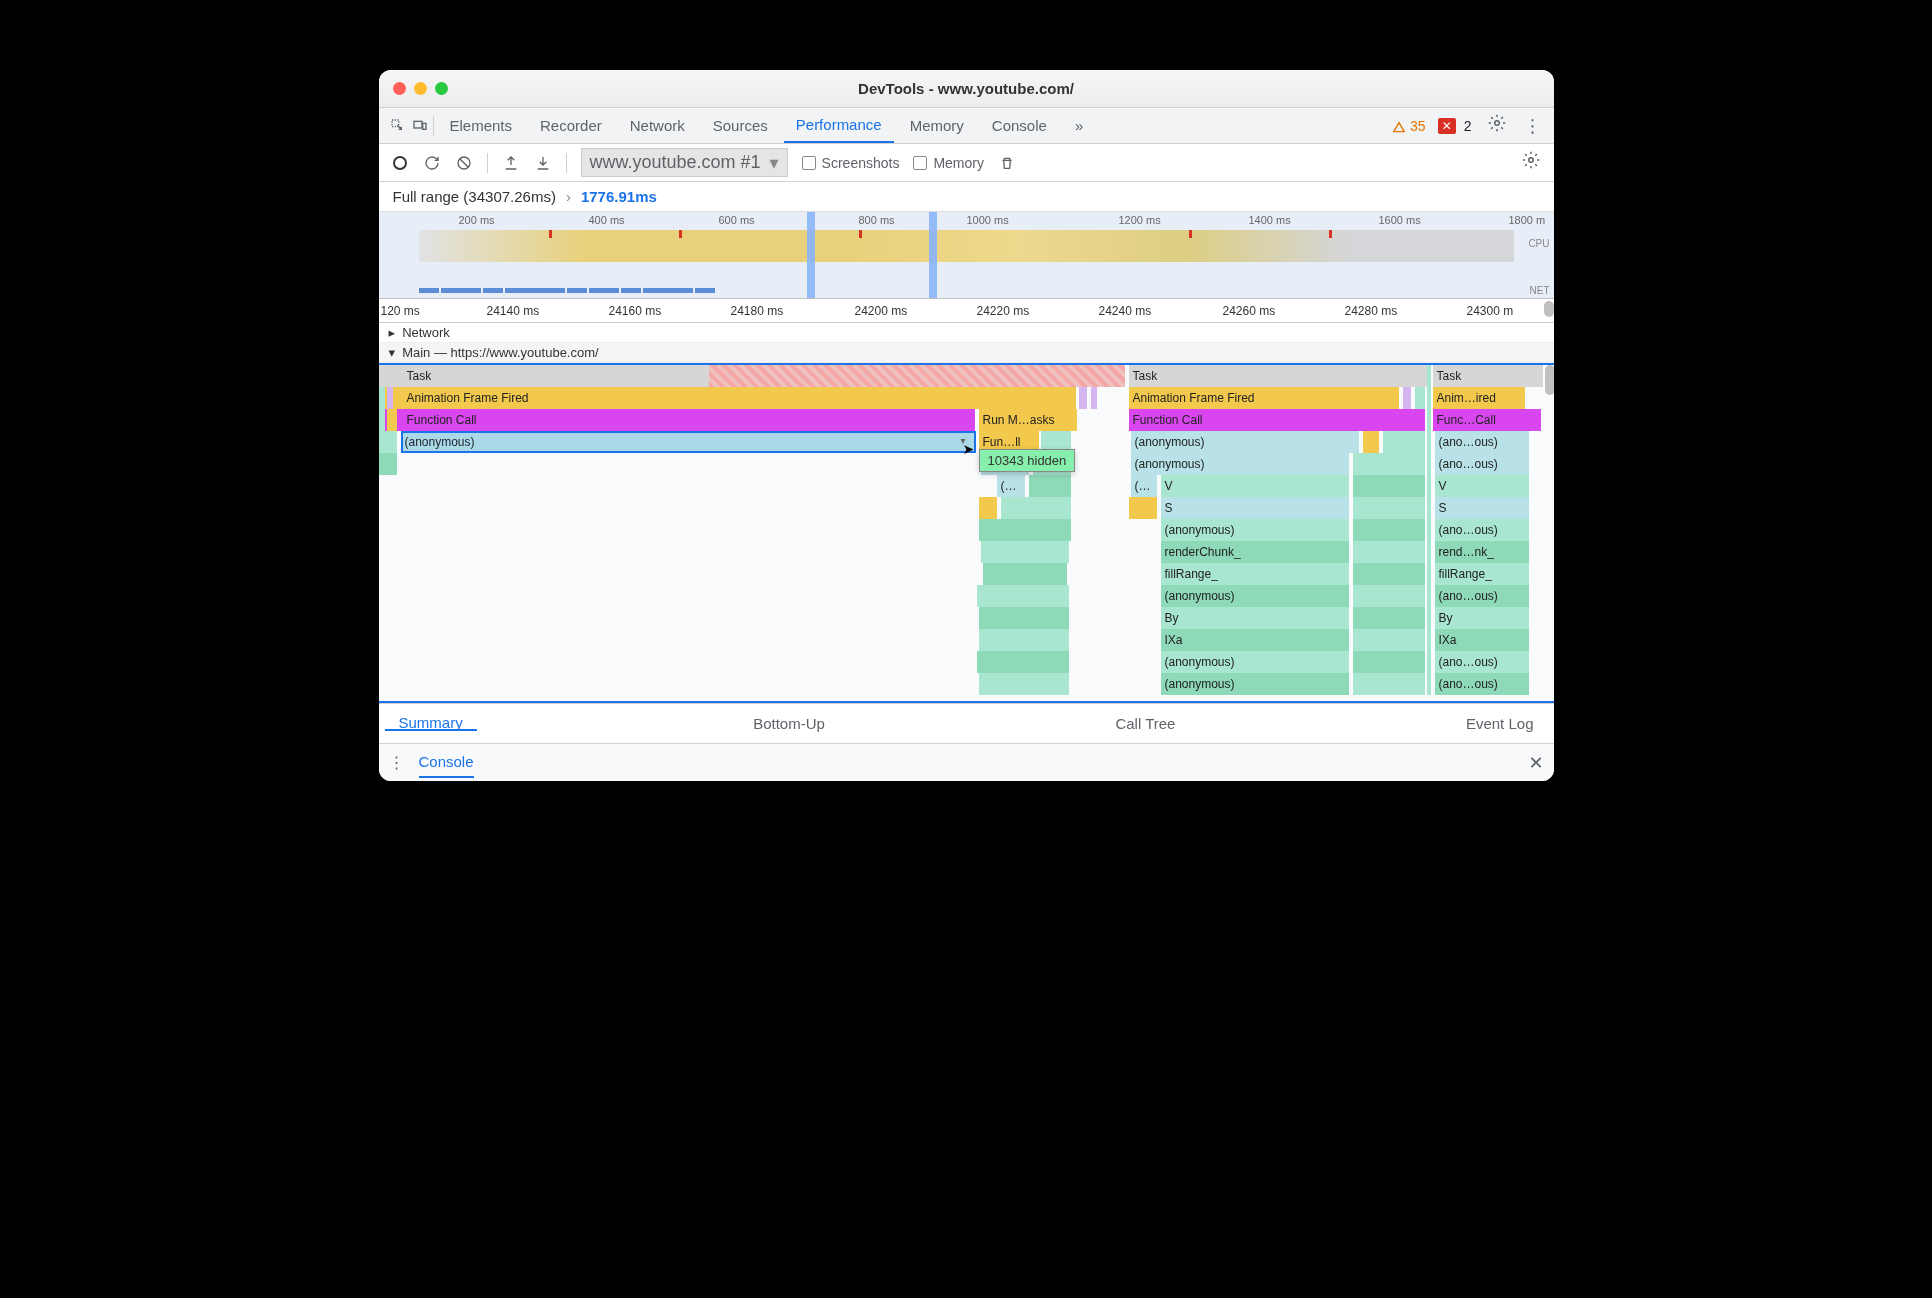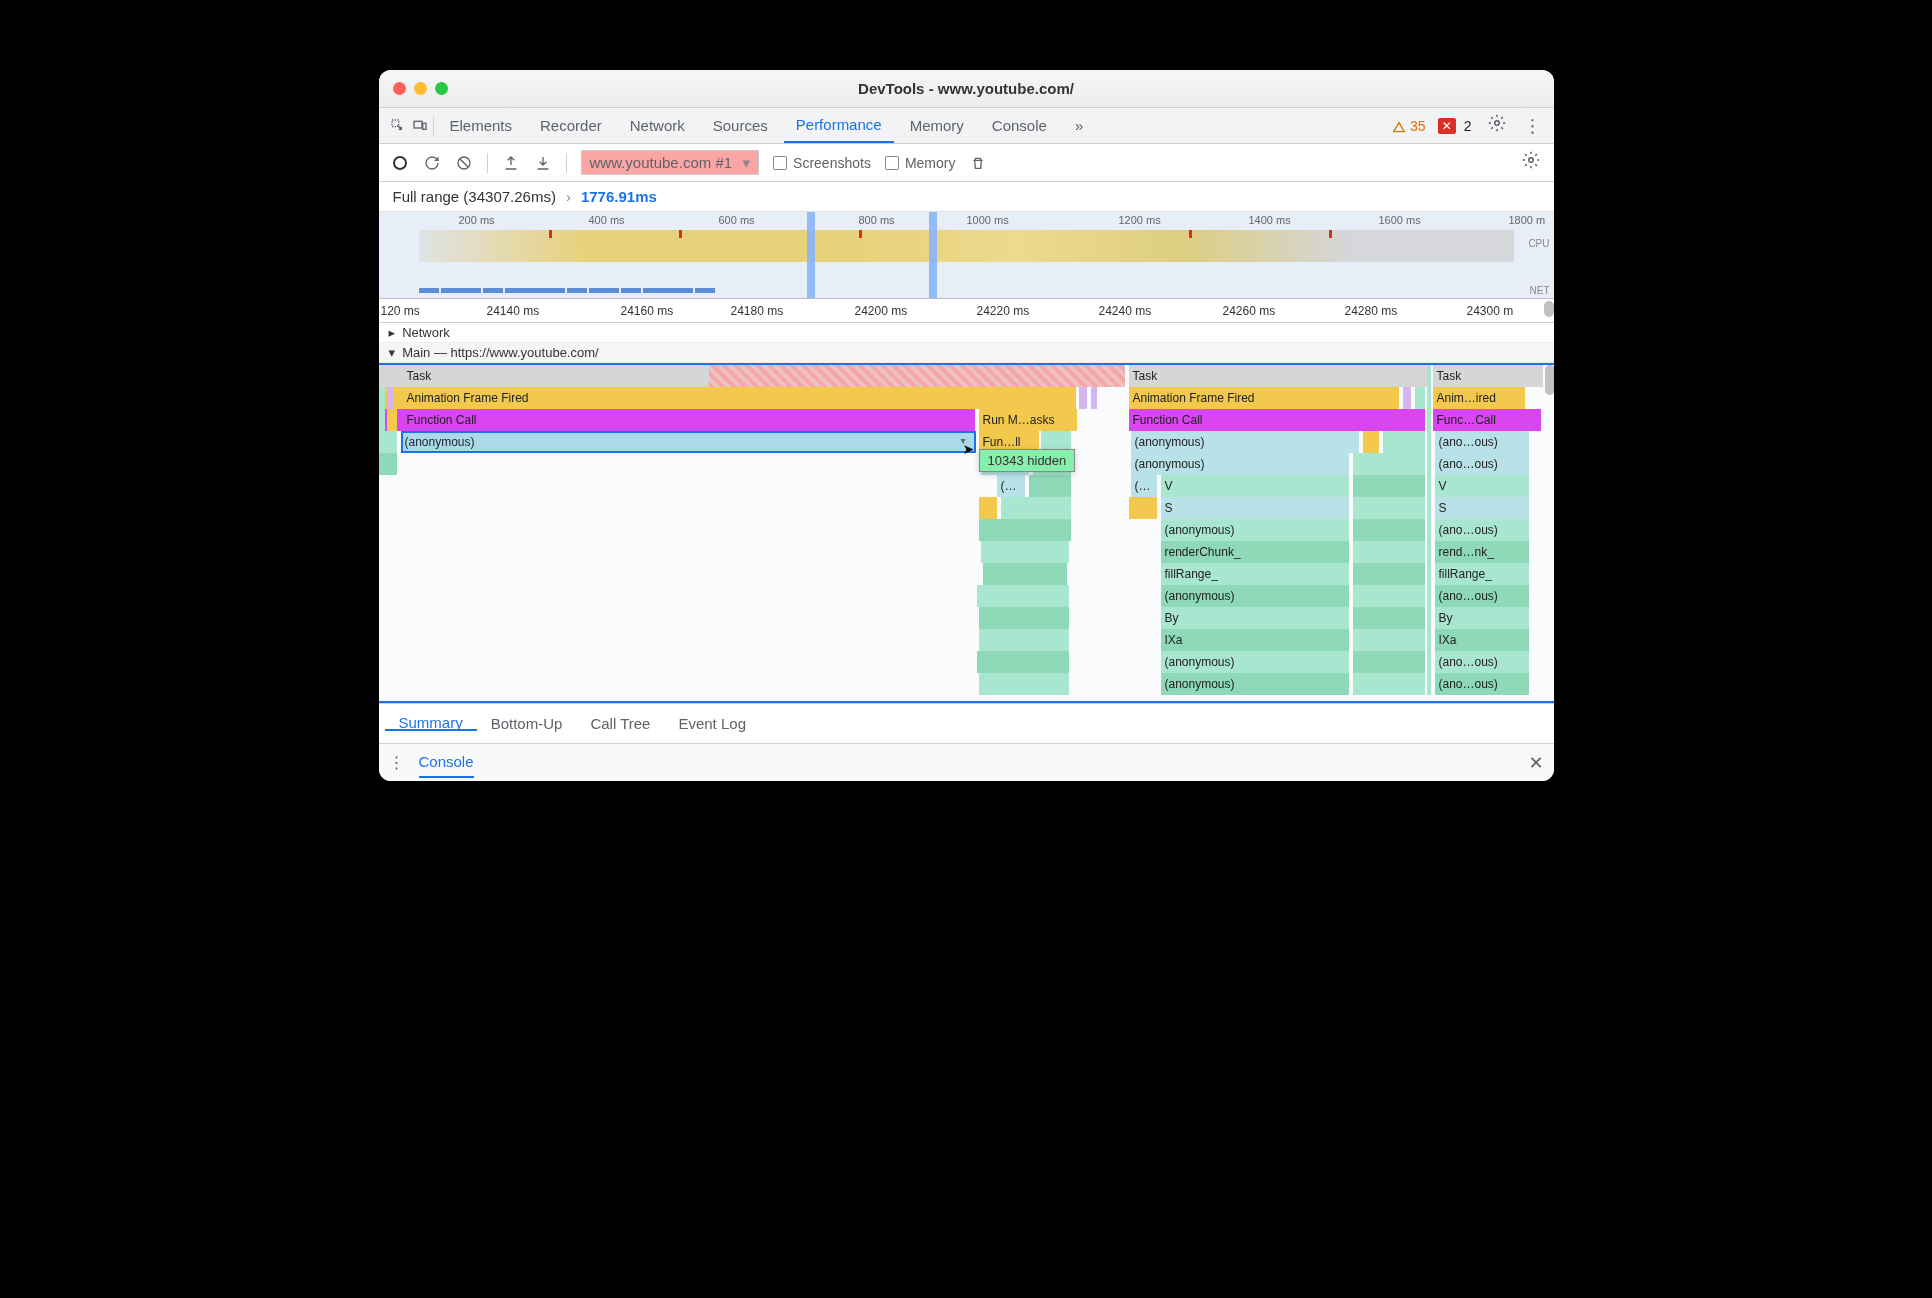--- a/index.html
+++ b/index.html
@@ -18,21 +18,21 @@
 .tabs .spacer { flex: 1; }
 .warn-badge { color: #e37400; display:flex; align-items:flex-end; gap:4px; font-size:14px;}
 .err-badge { color:#fff; background:#d93025; font-size: 12px; padding:1px 4px; border-radius:2px; margin-left:8px; margin-right:4px;}
 .err-txt{color:#202124;font-size:14px;}
 .gear, .kebab { width: 22px; text-align:center; color:#5f6368; font-size:18px; margin-left:10px; cursor:pointer;}
 .toolbar { height: 38px; border-bottom: 1px solid #d0d0d0; display: flex; align-items: center; padding: 0 12px; gap: 14px; font-size: 14px; color: #5f6368; background:#fff;}
 .tb-icon { width:18px; height:18px; display:flex; align-items:center; justify-content:center; cursor:pointer; color:#5f6368;}
 .tb-icon svg{width:16px;height:16px;}
 .rec-circle{width:14px;height:14px;border:2px solid #333;border-radius:50%;}
 .tb-sep{width:1px;height:20px;background:#d0d0d0;}
-.select-page{border:1px solid #ccc; padding:3px 26px 3px 8px; font-size:15px; color:#5f6368; background:#fca5a5; position:relative;}
+.select-page{border:1px solid #ccc; padding:3px 26px 3px 8px; font-size:18px; color:#5f6368; background:#e5e5e5; position:relative;}
 .select-page::after{content:'▾';position:absolute;right:8px;color:#888;}
 .cb{display:flex;align-items:center;gap:6px;font-size:14px;}
 .cb-box{width:14px;height:14px;border:1.5px solid #888;border-radius:2px;}
 .breadcrumb{height:30px;padding:4px 14px;font-size:15px;display:flex;align-items:center;gap:10px;border-bottom:1px solid #e0e0e0;}
 .bc-full{color:#333;}
 .bc-sel{color:#1a73e8;font-weight:600;}
 .overview{height:87px;background:#e8eef7;border-bottom:1px solid #c0c0c0;position:relative;}
 .ov-ticks{position:absolute;top:2px;left:0;right:0;height:16px;display:flex;font-size:11px;color:#666;}
 .ov-tick{position:absolute;font-size:11px;}
 .ov-wave{position:absolute;top:18px;left:40px;right:40px;height:32px;background:linear-gradient(90deg,#ddd 0%,#e8c547 15%,#e8c547 40%,#f0d060 55%,#d8c050 70%,#ccc 85%);opacity:0.7;border-radius:2px;}
@@ -53,21 +53,21 @@
 .c-yellow{background:#f2c94c;}
 .c-yellow2{background:#d946ef;}
 .c-cyan{background:#b8e2e8;}
 .c-green{background:#a8e6cf;}
 .c-green2{background:#8dd9b8;}
 .c-purple{background:#d4b5f0;}
 .c-red-stripe{background:repeating-linear-gradient(45deg,#f5a7a7,#f5a7a7 4px,#eec0c0 4px,#eec0c0 8px);}
 .selected-box{position:absolute;border:2px solid #1a73e8;background:rgba(26,115,232,0.08);}
 .tooltip{position:absolute;background:#86efac;border:1px solid #888;padding:3px 8px;font-size:13px;color:#333;z-index:10;box-shadow:0 2px 6px rgba(0,0,0,0.2);}
 .cursor-ptr{position:absolute;font-size:14px;z-index:11;}
-.bottom-tabs{height:40px;border-top:1px solid #d0d0d0;display:flex;align-items:center;padding:12px 6px;font-size:15px;color:#5f6368;}
+.bottom-tabs{height:40px;border-top:1px solid #d0d0d0;display:flex;align-items:center;padding:12px 6px;font-size:15px;color:#5f6368;justify-content:space-between;}
 .btab{padding:0 14px;height:100%;display:flex;align-items:center;cursor:pointer;}
 .btab.active{color:#1a73e8;border-bottom:2.5px solid #1a73e8;}
 .console-bar{height:38px;border-top:1px solid #d0d0d0;display:flex;align-items:center;padding:0 10px;background:#f8f9fa;}
 .console-bar .kebab2{font-size:16px;color:#5f6368;margin-right:14px;cursor:pointer;}
 .console-lbl{color:#1a73e8;font-size:15px;border-bottom:2px solid #1a73e8;padding-bottom:6px;margin-top:6px;}
 .console-bar .spacer{flex:1;}
 .close-x{font-size:18px;color:#5f6368;cursor:pointer;}
 .scrollthumb{position:absolute;right:0;width:10px;background:#c0c0c0;border-radius:5px;}
 </style>
 </head>
@@ -211,21 +211,21 @@
         <span style="width:50px"></span>
         <span></span>
     </div>
     <span class="ov-label ov-cpu">CPU</span>
     <span class="ov-label ov-netlbl">NET</span>
   </div>
 
   <div class="detail-ticks">
     <span style="left:2px">120 ms</span>
     <span style="left:108px">24140 ms</span>
-    <span style="left:242px">24160 ms</span>
+    <span style="left:230px">24160 ms</span>
     <span style="left:352px">24180 ms</span>
     <span style="left:476px">24200 ms</span>
     <span style="left:598px">24220 ms</span>
     <span style="left:720px">24240 ms</span>
     <span style="left:844px">24260 ms</span>
     <span style="left:966px">24280 ms</span>
     <span style="left:1088px">24300 m</span>
     <div class="scrollthumb" style="top:2px;height:16px"></div>
   </div>
 

